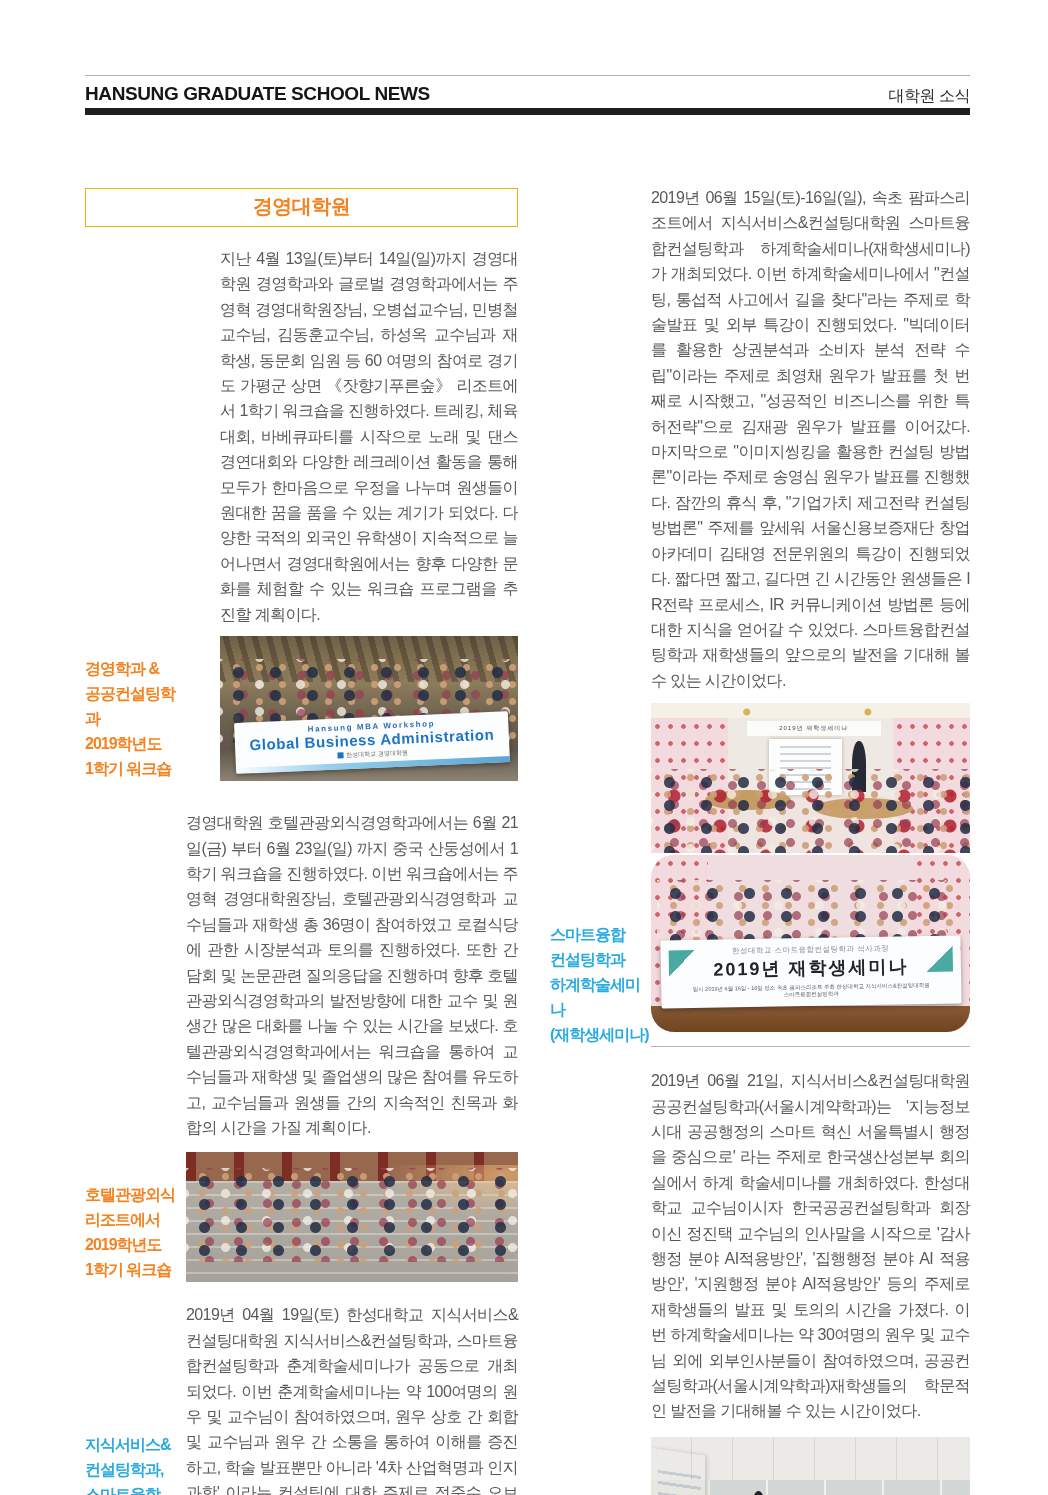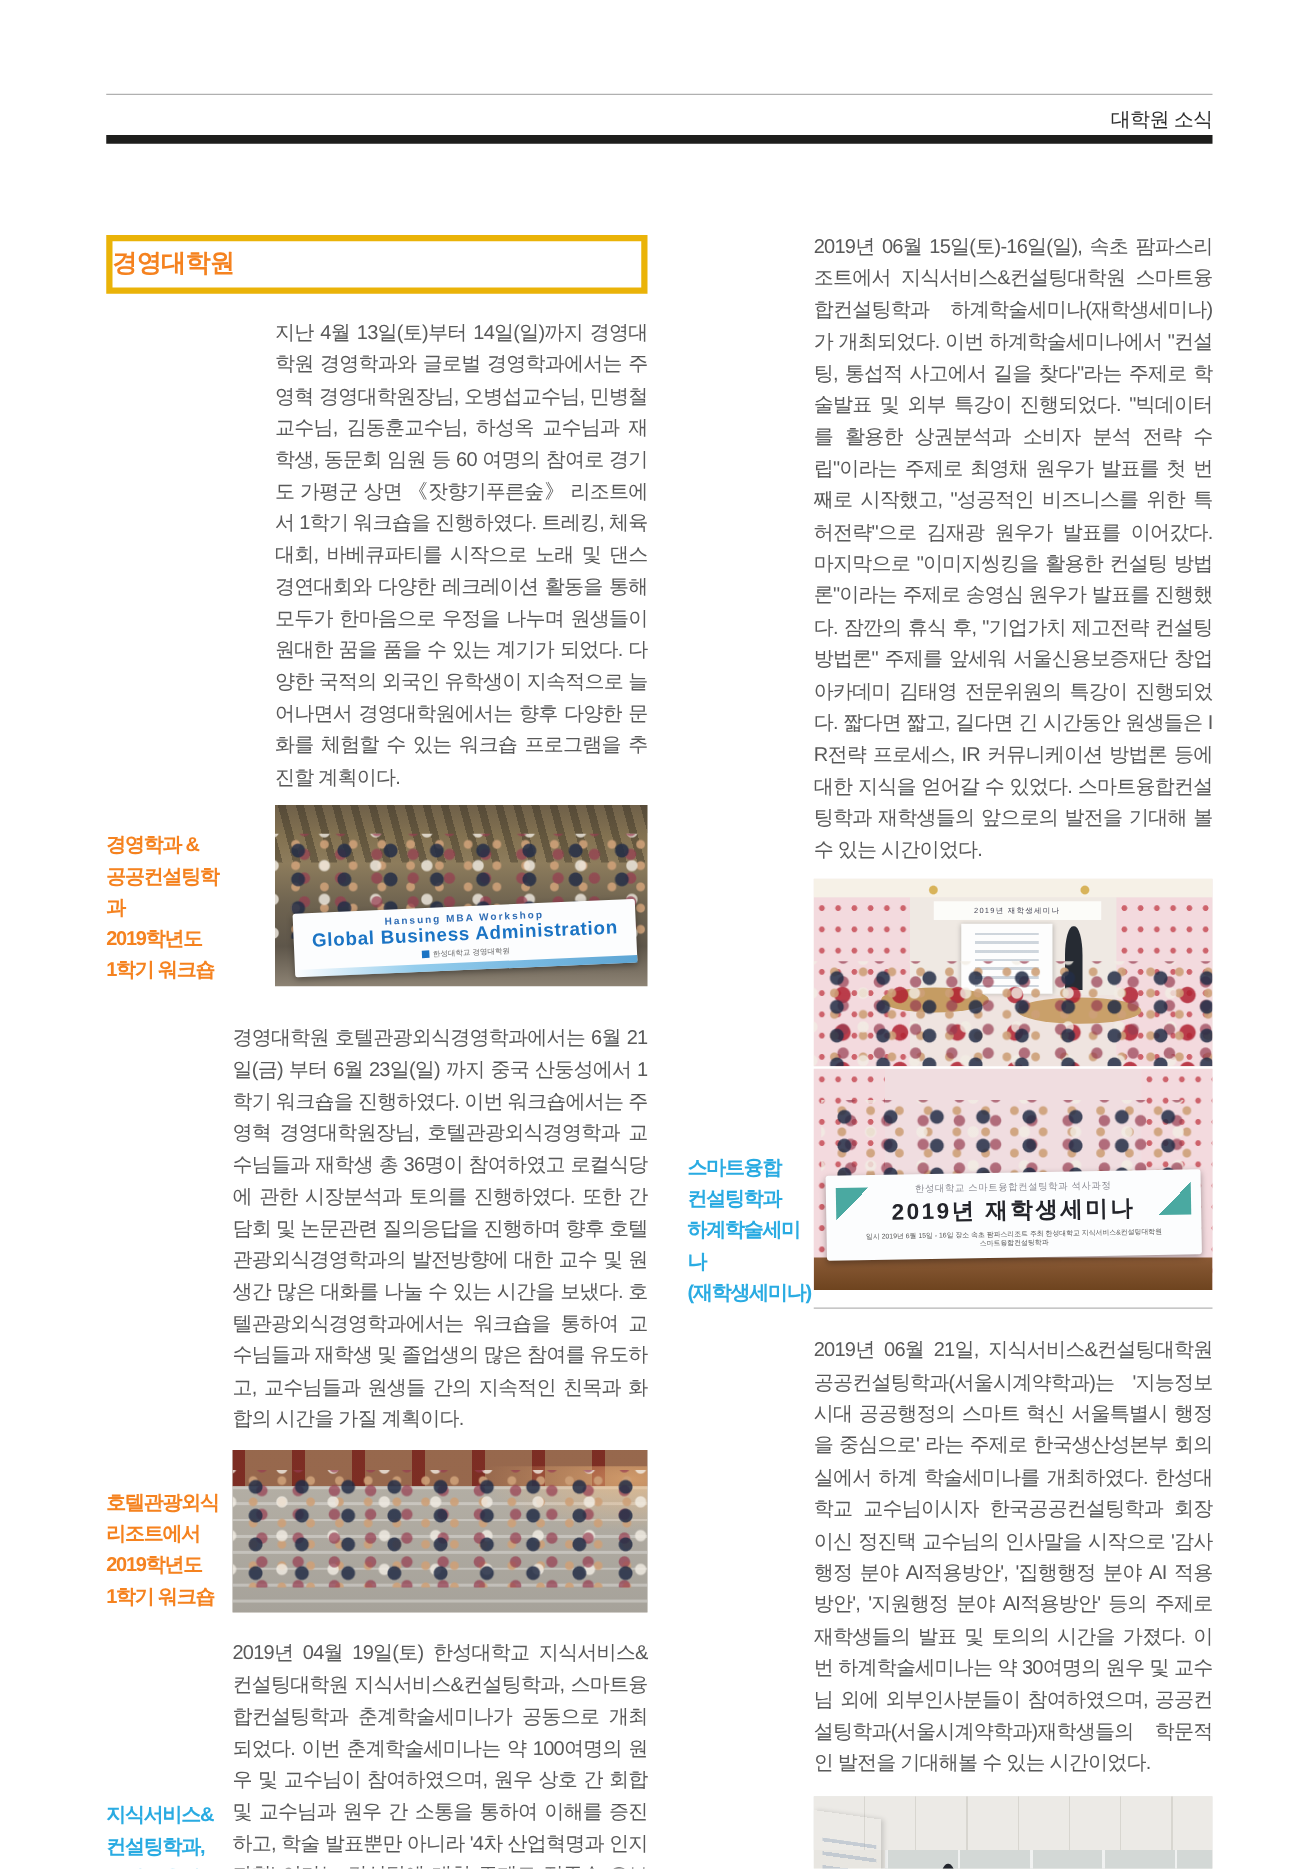--- a/index.html
+++ b/index.html
@@ -11,21 +11,21 @@
   .hdr-topline { position:absolute; left:85px; top:75px; width:885px; height:1px; background:#b0b0b0; }
   .hdr-left  { position:absolute; left:85px; top:83px; font-size:19px; font-weight:bold; color:#161616; letter-spacing:-0.4px; }
   .hdr-right { position:absolute; right:78px; top:86px; font-size:16px; color:#2d2d2d; letter-spacing:-0.5px; }
   .hdr-bar   { position:absolute; left:85px; top:108px; width:885px; height:7px; background:#1e1e1c; }
 
   
   .col-left  { position:absolute; left:85px;  top:188px; width:433px; }
   .col-right { position:absolute; left:550px; top:185px; width:420px; }
 
   
-  .section-box { border:5px solid #eab308; text-align:left; padding:4px 0 6px; }
+  .section-box { border:1px solid #eab308; text-align:center; padding:4px 0 6px; }
   .section-box .t { font-size:20px; font-weight:bold; letter-spacing:-0.5px; }
   .t-orange { color:#f5821f; }
   .t-blue   { color:#29abe2; }
 
   
   .article { display:flex; align-items:flex-end; }
   .a-side  { width:101px; flex:none; font-size:16px; font-weight:bold; line-height:25px; letter-spacing:-1px; }
   .a-side.orange { color:#f5821f; }
   .a-side.blue   { color:#29abe2; }
   .a-main  { flex:1; min-width:0; }
@@ -96,21 +96,21 @@
     background-size:70% 80%; background-repeat:no-repeat; background-position:50% 60%; }
   .room-presenter { left:63%; top:25%; width:4.5%; height:34%; background:#262b33; border-radius:45% 45% 0 0; }
   .room-table1 { left:17%; top:58%; width:27%; height:13%; background:#c59c63; border-radius:50%; }
   .room-table2 { left:51%; top:63%; width:31%; height:14%; background:#c9a06a; border-radius:50%; }
   .room-crowd { left:0; right:0; top:44%; height:56%; }
   .room-chairs { left:0; right:0; top:52%; height:48%;
     background-image:radial-gradient(circle, rgba(176,32,48,0.85) 6px, rgba(0,0,0,0) 7px);
     background-size:46px 30px; }
 
   
-  .ph-jae { height:177px; background:#f0dde0; }
+  .ph-jae { height:177px; background:#f0dde0;border-radius:23px; }
   .jae-wl { left:0; width:18%; top:0; bottom:0; }
   .jae-wr { right:0; width:18%; top:0; bottom:0; }
   .jae-stage { left:0; right:0; bottom:0; height:15%;
     background:linear-gradient(180deg,#8a5a36,#6e441f); }
   .jae-crowd { left:2%; right:2%; top:14%; height:42%; }
   .jae-banner { left:3%; right:3%; top:47%; transform:rotate(-1deg); padding:7px 30px 8px; border-radius:2px; }
   .j1 { font-size:7.5px; color:#8a8a92; letter-spacing:0.5px; }
   .j2 { font-size:18px; font-weight:bold; color:#23242a; letter-spacing:2px; margin-top:1px; }
   .j3 { font-size:5.5px; color:#555; margin-top:4px; }
   .acc { position:absolute; width:26px; height:26px; }
@@ -145,20 +145,21 @@
     background-size:44px 22px, 63px 26px; background-position:0 4px, 20px 0; }
 
   .divider { height:1px; background:#b5b5b5; margin-top:14px; }
 </style>
 </head>
 <body>
 
 <div class="page">
 
   <div class="hdr-topline"></div>
+  <div class="hdr-left">HANSUNG GRADUATE SCHOOL NEWS</div>
   <div class="hdr-right">대학원 소식</div>
   <div class="hdr-bar"></div>
 
   <div class="col-left">
 
     <div class="section-box">
       <span class="t t-orange">경영대학원</span>
     </div>
 
     <div class="article" style="margin-top:19px;gap:34px;">

